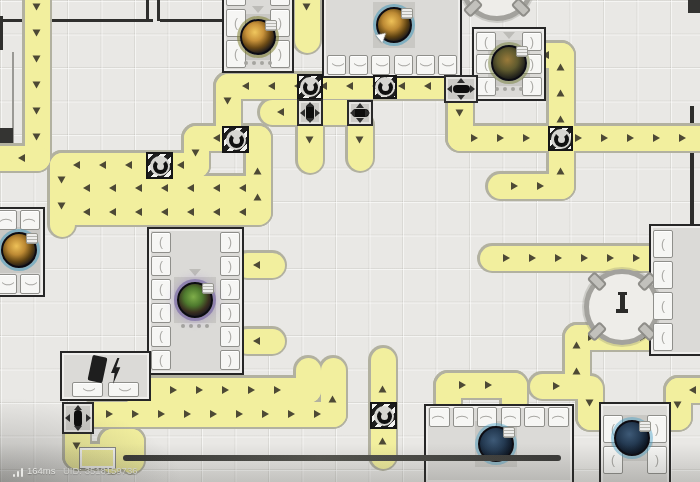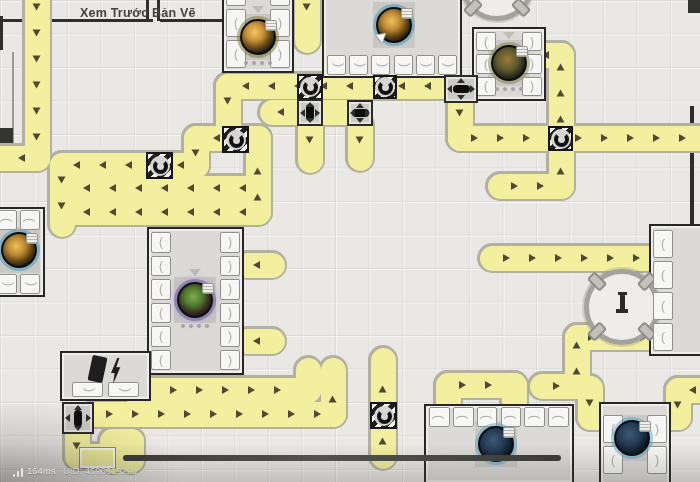--- a/index.html
+++ b/index.html
@@ -49,28 +49,27 @@
   .sigbar{position:absolute;background:#e9e9e6;z-index:11;border-radius:1px;}
   .vignette{position:absolute;left:0;top:0;width:700px;height:482px;z-index:9;pointer-events:none;
     background:
       radial-gradient(260px 120px at 0% 100%, rgba(40,40,38,.30), transparent 70%),
       linear-gradient(to bottom, transparent 92%, rgba(60,60,55,.22) 100%);}
 </style>
 </head>
 <body>
 
 <div id="stage">
-  <div class="hud-top">Xem Trước Bản Vẽ</div>
   <div class="abs" style="z-index:11;">
     <div class="sigbar" style="left:13px;top:474px;width:2px;height:3px;"></div>
     <div class="sigbar" style="left:17px;top:471px;width:2px;height:6px;"></div>
     <div class="sigbar" style="left:21px;top:468px;width:2px;height:9px;"></div>
   </div>
   <div class="hud-bottom">164ms</div>
-  <div class="hud-uid">UID: 4596619291</div>
+  <div class="hud-uid">UID: 3518159736</div>
   <div class="vignette"></div>
 <div style="position: absolute; left: 0px; top: 19px; width: 153px; height: 3px; background: rgb(47, 47, 45); z-index: 1;"></div>
     <div style="position: absolute; left: 146px; top: 0px; width: 3px; height: 21px; background: rgb(47, 47, 45); z-index: 1;"></div>
     <div style="position: absolute; left: 157px; top: 0px; width: 3px; height: 21px; background: rgb(47, 47, 45); z-index: 1;"></div>
     <div style="position: absolute; left: 160px; top: 19px; width: 62px; height: 3px; background: rgb(47, 47, 45); z-index: 1;"></div>
     <div style="position: absolute; left: 0px; top: 16px; width: 3px; height: 34px; background: rgb(47, 47, 45); z-index: 1;"></div>
     <div style="position: absolute; left: 12px; top: 52px; width: 2px; height: 98px; background: rgb(154, 153, 149); z-index: 1;"></div>
     <div style="position: absolute; left: 0px; top: 128px; width: 13px; height: 21px; background: rgb(52, 52, 50); z-index: 1;"></div>
     <div style="position: absolute; left: 688px; top: 0px; width: 12px; height: 13px; background: rgb(52, 52, 50); z-index: 1;"></div>
     <div style="position: absolute; left: 690px; top: 106px; width: 4px; height: 250px; background: rgb(44, 44, 42); z-index: 1;"></div>

